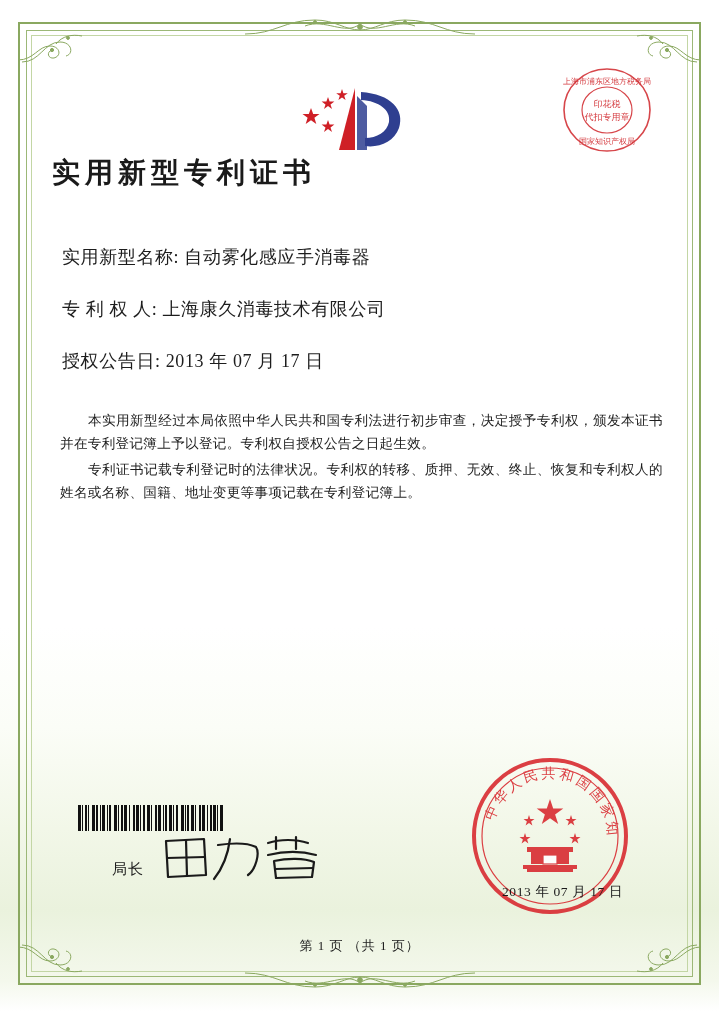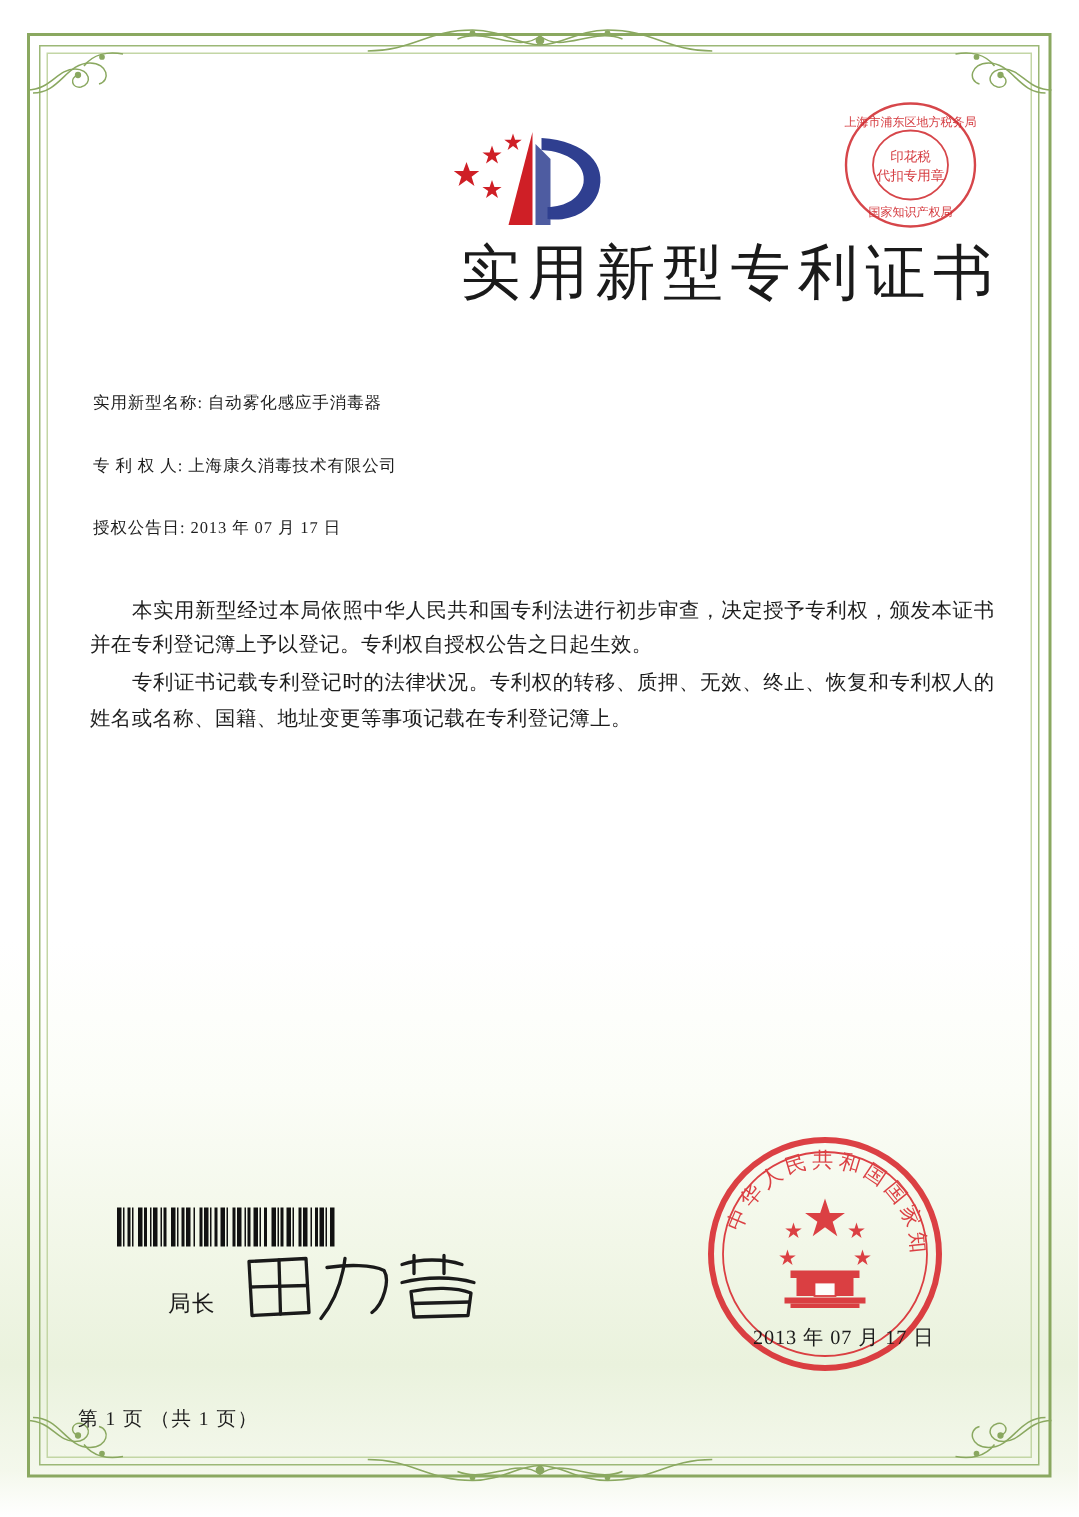--- a/index.html
+++ b/index.html
@@ -117,35 +117,35 @@
   
   .stamp-top {
     position: absolute;
     right: 8px;
     top: 0px;
     width: 104px;
     height: 104px;
   }
 
   .title {
-    text-align: right;
+    text-align: left;
     font-family: "DejaVu Serif", "Liberation Serif", serif;
-    font-weight: normal;
-    font-size: 40px;
+    font-weight: bold;
+    font-size: 28px;
     letter-spacing: 5px;
     margin-top: 96px;
     color: #1a1a1a;
   }
 
   .fields {
     margin-top: 52px;
     padding-left: 10px;
   }
   .field-row {
-    font-size: 11px;
+    font-size: 18px;
     line-height: 1.5;
     margin-bottom: 25px;
     color: #1d1d1d;
     letter-spacing: 0.6px;
   }
   .field-label {
     display: inline-block;
     white-space: pre;
   }
   .field-value {
@@ -219,21 +219,21 @@
     font-size: 13.5px;
     color: #1a1a1a;
     letter-spacing: 0.6px;
   }
 
   .footer {
     position: absolute;
     left: 0;
     right: 0;
     bottom: 8px;
-    text-align: left;
+    text-align: center;
     font-size: 13px;
     letter-spacing: 1px;
     color: #1d1d1d;
   }
 </style>
 </head>
 <body>
 
 <div class="page">
 

